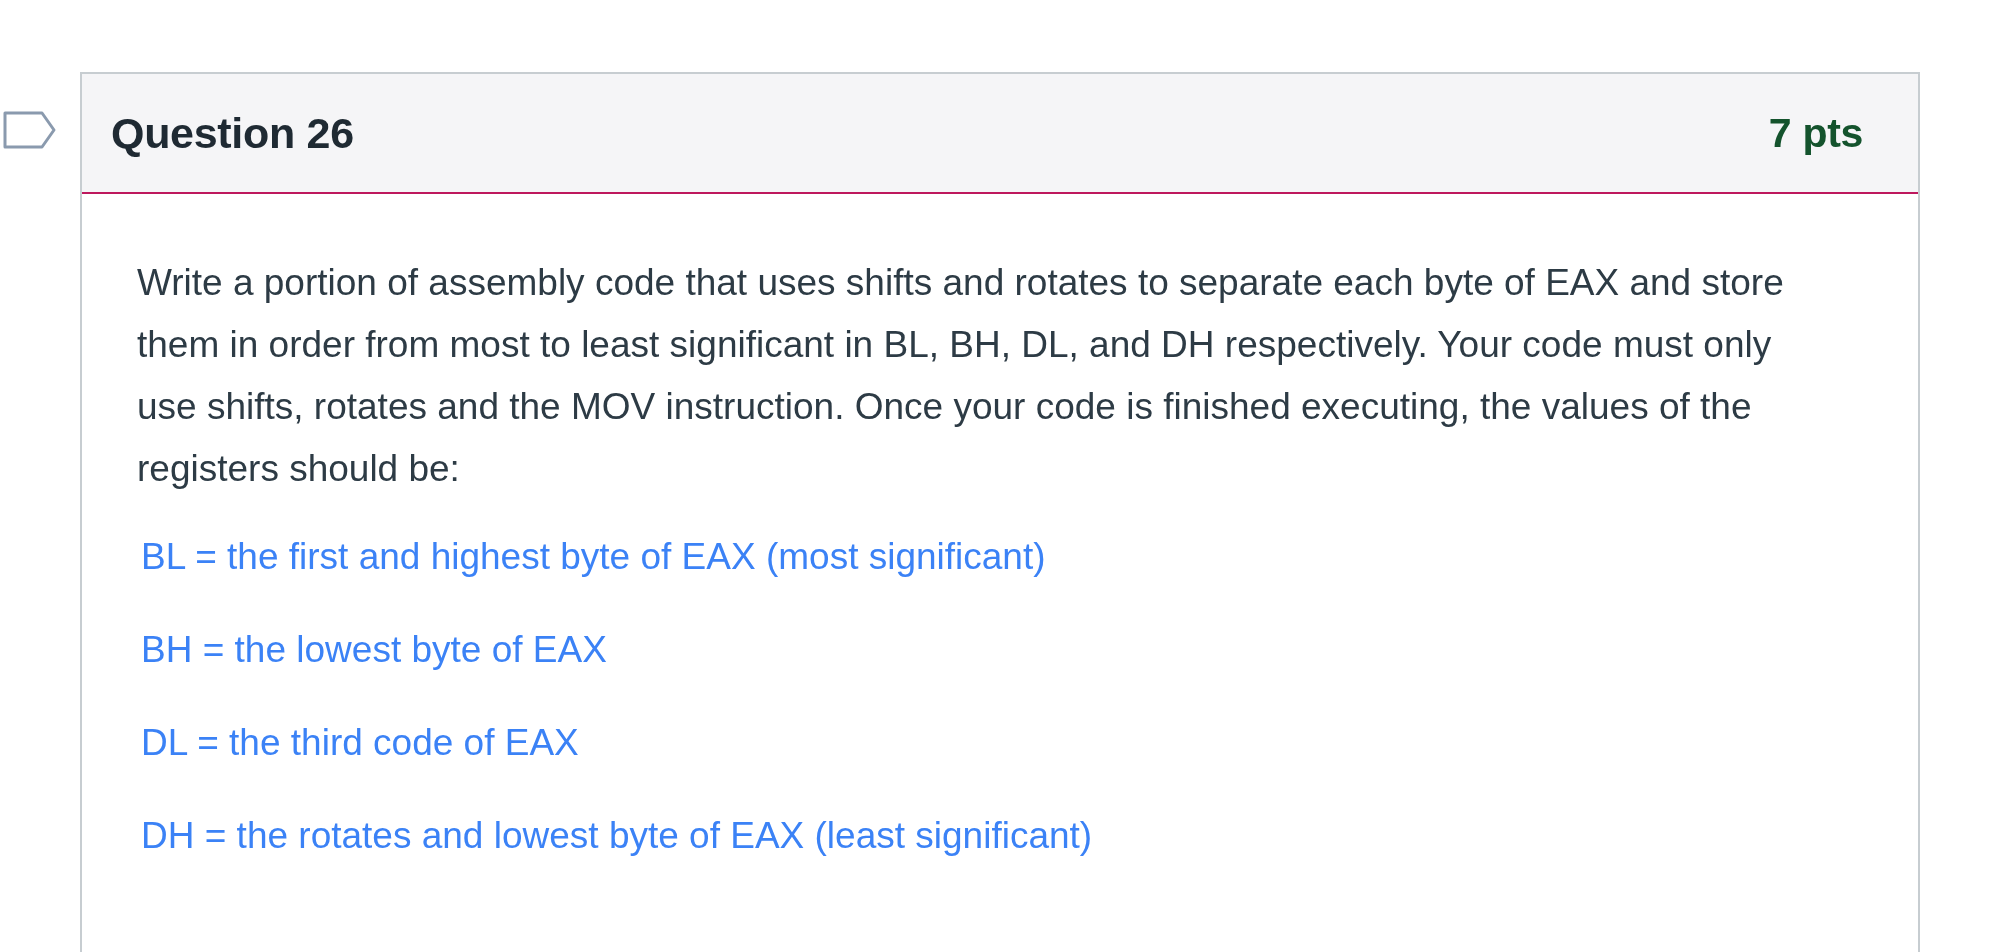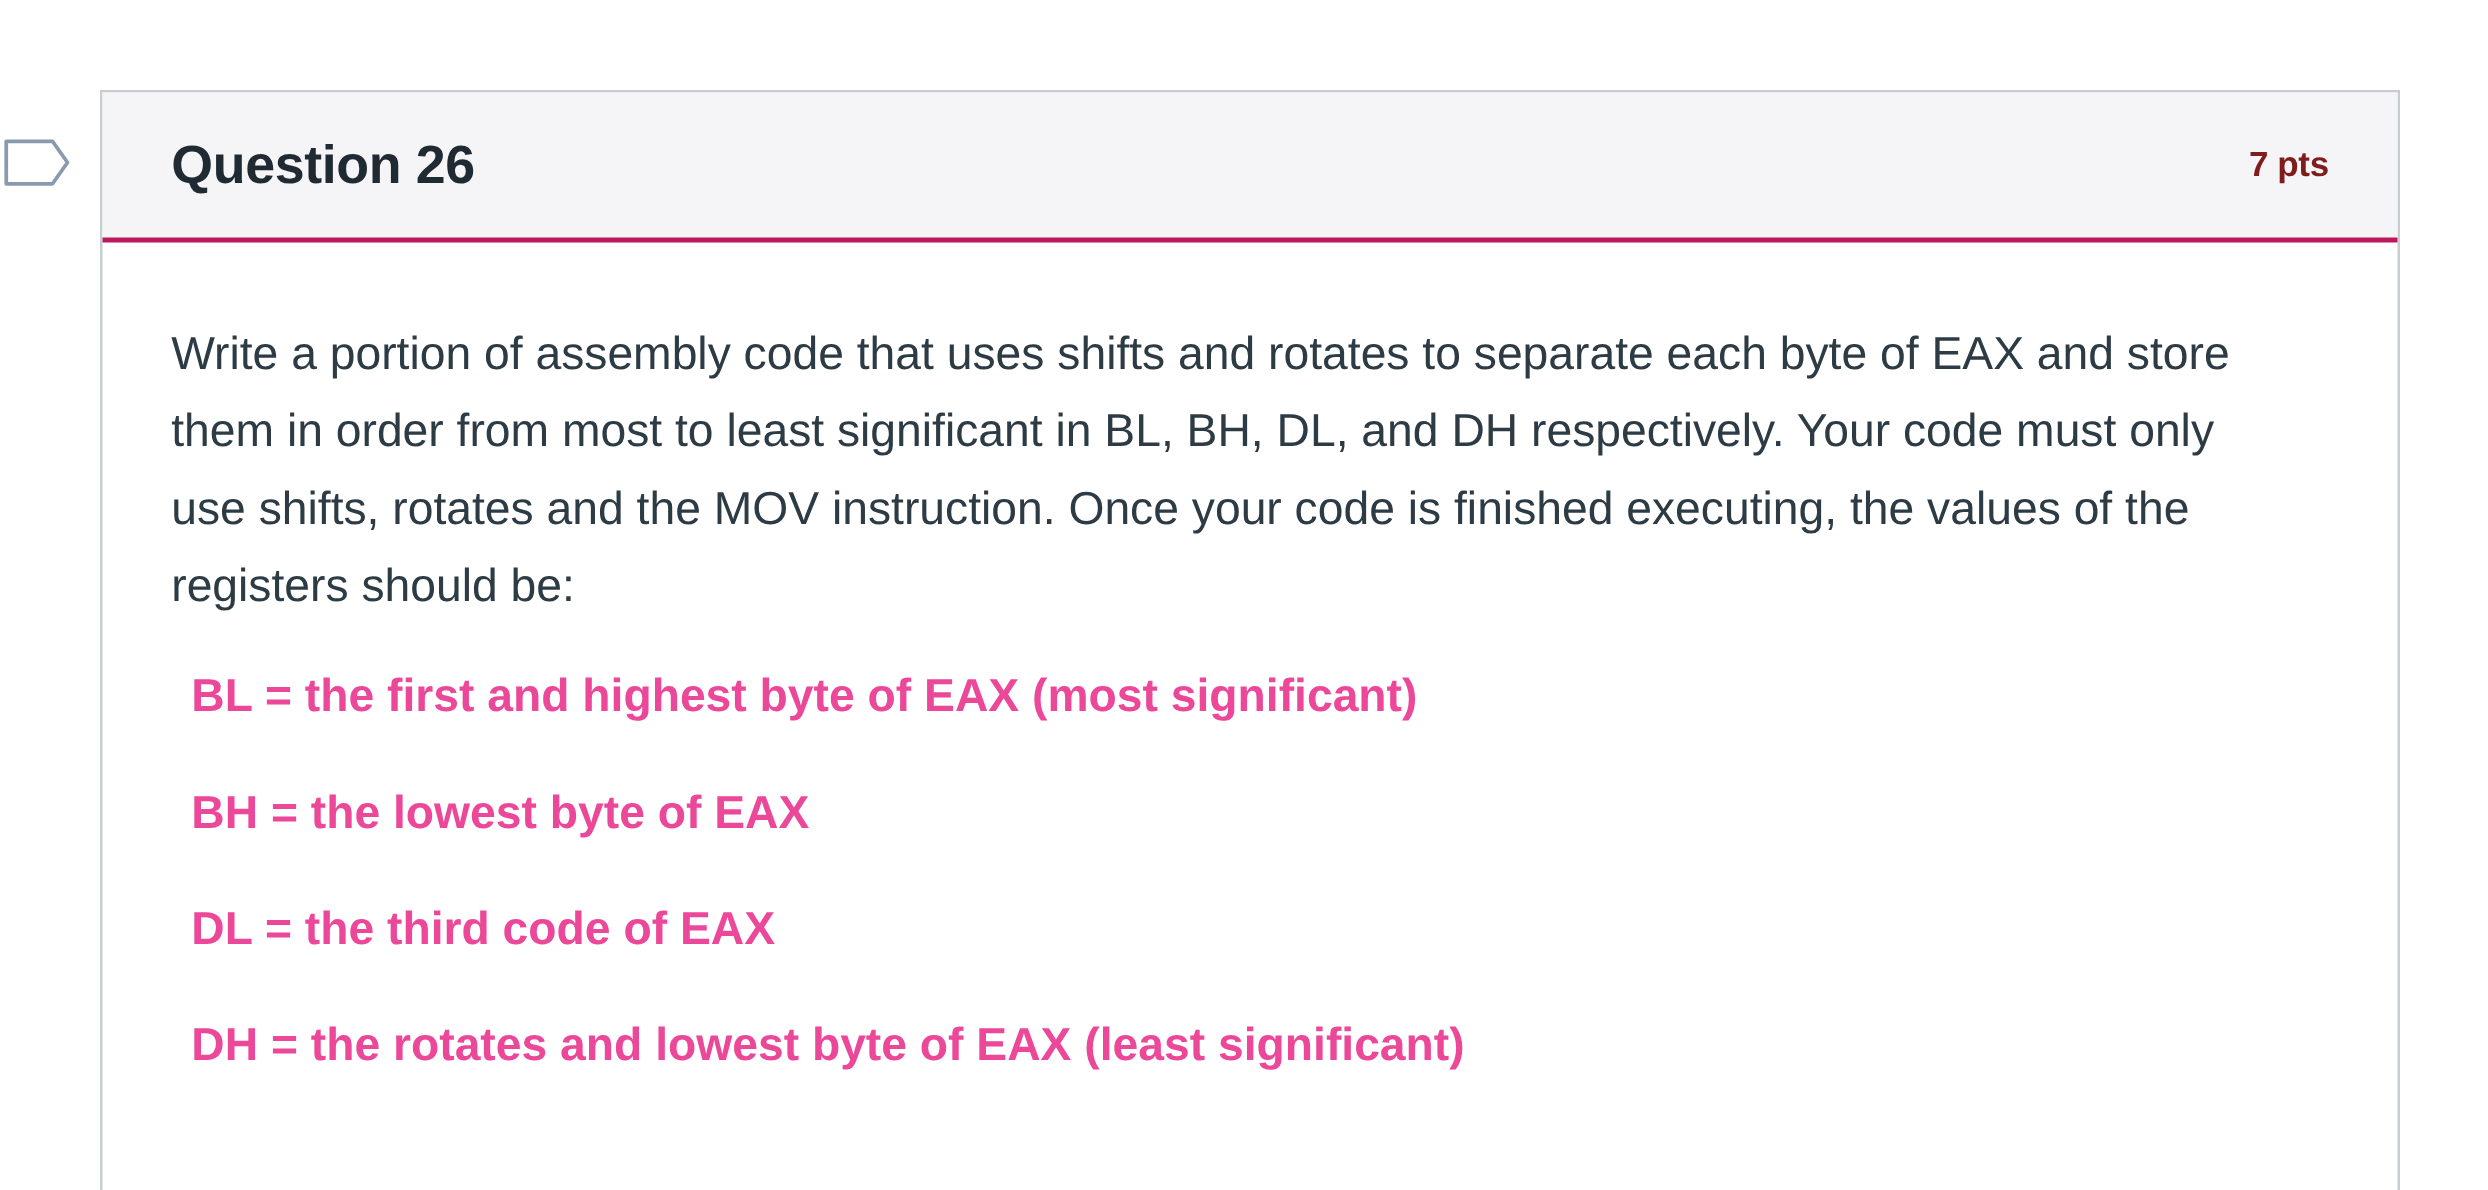--- a/index.html
+++ b/index.html
@@ -32,55 +32,54 @@
       width: 1840px;
       height: 900px;
       border: 2px solid #c7cdd1;
       border-bottom: none;
       background: #ffffff;
       box-sizing: border-box;
     }
     .card-header {
       height: 120px;
       background: #f5f5f7;
-      border-bottom: 4px solid #be185d;
+      border-bottom: 2px solid #be185d;
       box-sizing: border-box;
       display: flex;
       align-items: center;
       justify-content: space-between;
-      padding: 0 55px 0 55px;
+      padding: 0 55px 0 29px;
     }
     .q-title {
       font-size: 43px;
       font-weight: bold;
       color: #1f2a33;
       letter-spacing: -0.3px;
     }
     .q-points {
-      font-size: 28px;
+      font-size: 41px;
       font-weight: bold;
-      color: #7f1d1d;
+      color: #14532d;
       letter-spacing: -0.3px;
     }
     .card-body {
       padding: 58px 92px 0 55px;
     }
     .q-text {
       font-size: 37px;
       line-height: 62px;
       margin: 0 0 26px 0;
       color: #2d3b45;
       max-width: 1740px;
     }
     .q-reg {
       font-size: 37px;
       line-height: 62px;
-      margin: 0 0 31px 16px;
-      color: #ec4899;
-      font-weight: bold;
+      margin: 0 0 31px 4px;
+      color: #3b82f6;
     }
   </style>
 </head>
 <body>
 
 <div class="stage">
 
   <div class="flag">
     <svg width="56" height="40" viewBox="0 0 56 40">
       <path d="M3 3 H40 L52 20 L40 37 H3 Z" fill="#ffffff" stroke="#8a9aae" stroke-width="3" stroke-linejoin="round"></path>

